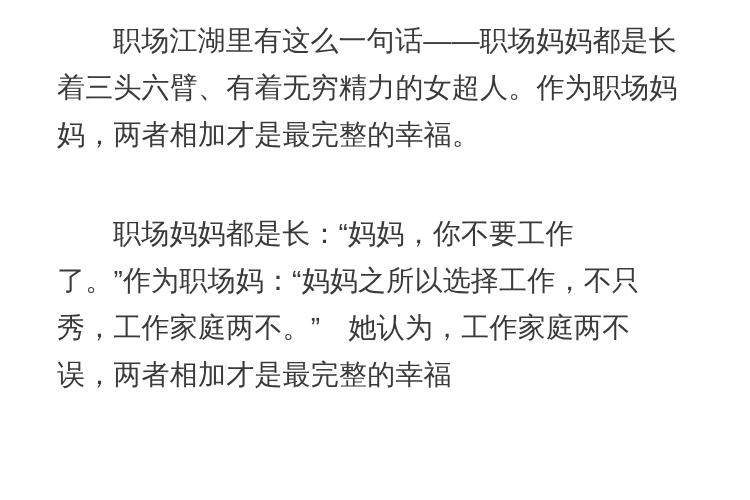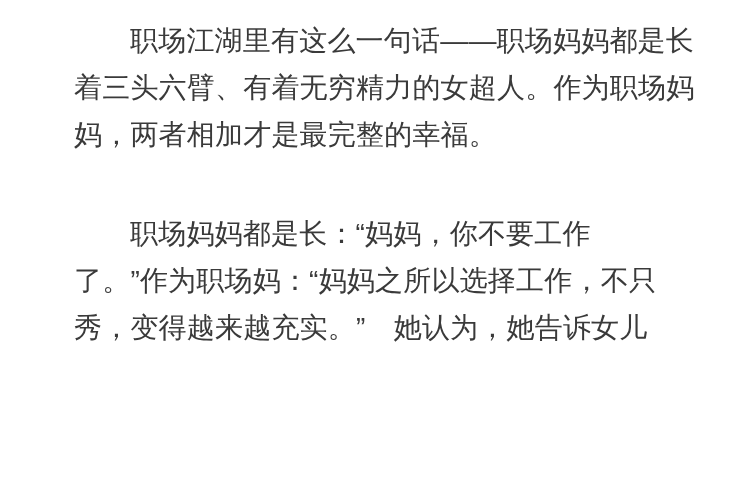--- a/index.html
+++ b/index.html
@@ -27,33 +27,33 @@
   .paragraph {
     margin: 0;
   }
   .paragraph + .paragraph {
     margin-top: 52px;
   }
   .line {
     height: 47px;
     white-space: pre;
     text-align: left;
-    margin-left: 17px;
   }
   .indent {
     text-indent: 2em;
   }
 </style>
 </head>
 <body>
 
 <div class="article">
   <div class="paragraph">
     <div class="line indent">职场江湖里有这么一句话——职场妈妈都是长</div>
     <div class="line">着三头六臂、有着无穷精力的女超人。作为职场妈</div>
     <div class="line">妈，两者相加才是最完整的幸福。</div>
   </div>
   <div class="paragraph">
     <div class="line indent">职场妈妈都是长：“妈妈，你不要工作</div>
     <div class="line">了。”作为职场妈：“妈妈之所以选择工作，不只</div>
-    <div class="line">秀，变得越来越充实。”　她认为，她告诉女儿</div>
+    <div class="line">秀，工作家庭两不。”　她认为，工作家庭两不</div>
+    <div class="line">误，两者相加才是最完整的幸福</div>
   </div>
 </div>
 
 </body></html>

